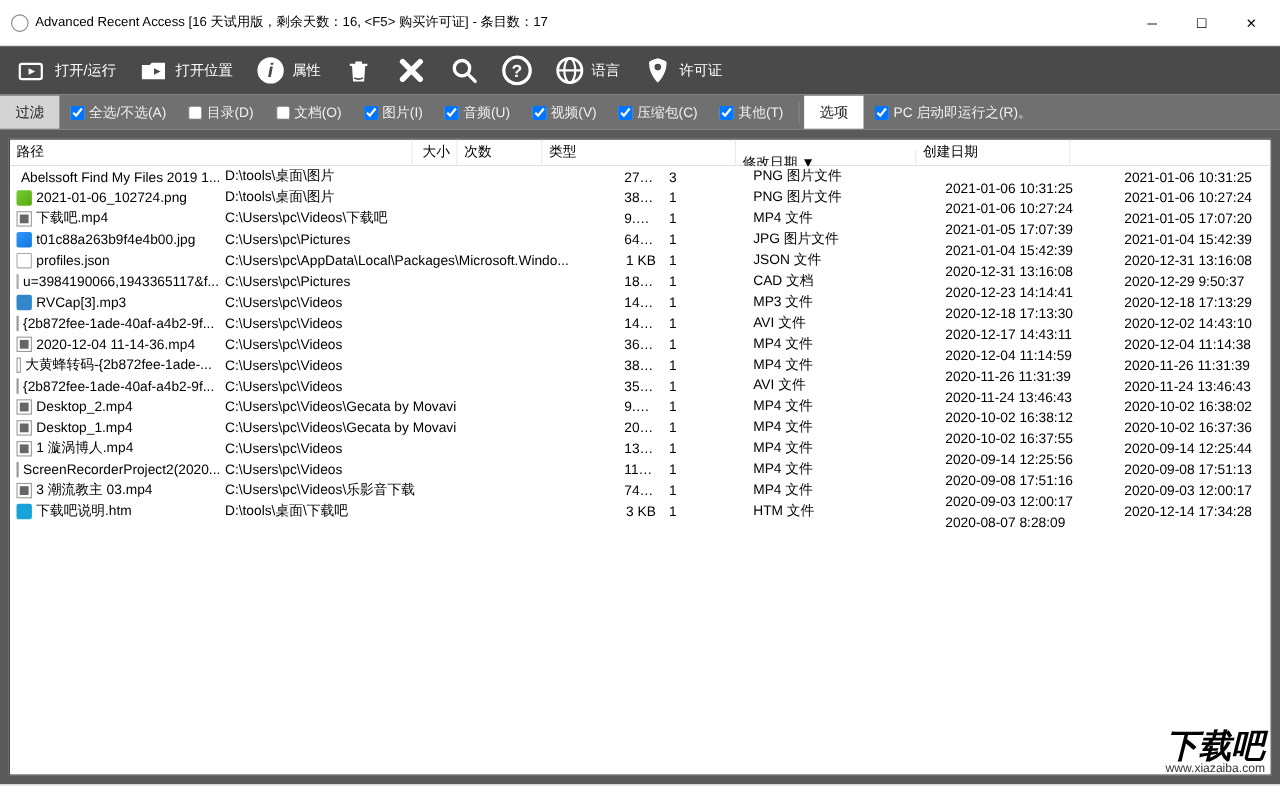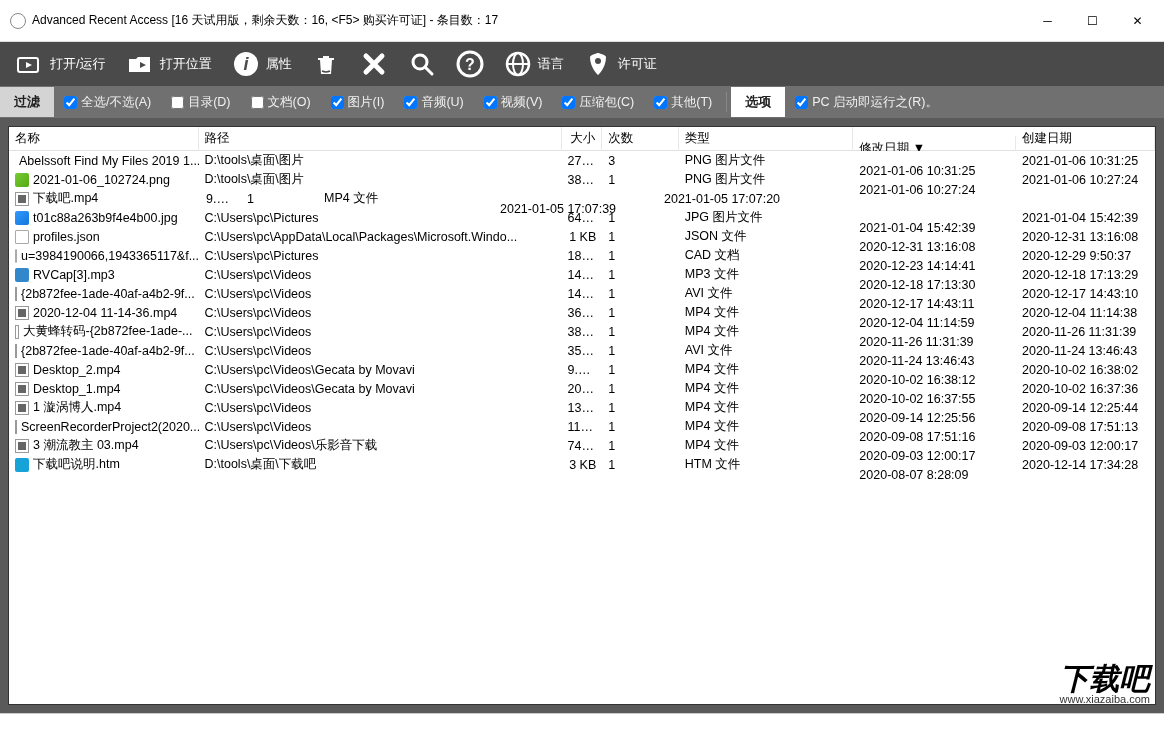--- a/index.html
+++ b/index.html
@@ -10,21 +10,21 @@
 .titlebar .title { font-size: 12px; flex: 1; }
 .titlebar .win-btns { display: flex; }
 .titlebar .win-btn { width: 45px; height: 30px; display: flex; align-items: center; justify-content: center; font-size: 12px; cursor: pointer; }
 
 .toolbar { height: 44px; background: #4a4a4a; display: flex; align-items: center; padding: 0 8px; gap: 4px; }
 .tb-item { display: flex; align-items: center; gap: 6px; padding: 4px 8px; cursor: pointer; color: #fff; font-size: 13px; justify-content: space-between; }
 .tb-icon { width: 28px; height: 28px; display: flex; align-items: center; justify-content: center; }
 .tb-icon svg { fill: #fff; }
 
 .filterbar { height: 32px; background: #707070; display: flex; align-items: center; padding: 0 0; color: #383838; font-size: 12.5px; }
-.fb-tab { background: #d4d4d4; padding: 6px 14px; color: #222; font-size: 13px; font-weight: bold; }
+.fb-tab { background: #d4d4d4; padding: 6px 14px; color: #222; font-size: 13px; }
 .fb-chk { display: flex; align-items: center; gap: 4px; padding: 0 10px; cursor: pointer; color: #f0f0f0;}
 .fb-chk input { width: 13px; height: 13px; }
 .fb-sep { width: 1px; height: 20px; background: #888; margin: 0 4px; }
 
 .content { flex: 1; background: #5a5a5a; padding: 8px; display: flex; flex-direction: column; overflow: hidden; }
 .grid { flex: 1; background: #fff; border: 1px solid #333; display: flex; flex-direction: column; overflow: hidden; }
 .gh { display: flex; background: #fff; border-bottom: 1px solid #e0e0e0; font-size: 12.5px; height: 24px; align-items: center; }
 .gh > div { padding: 4px 6px; border-right: 1px solid #e8e8e8; overflow: hidden; white-space: nowrap; text-overflow: ellipsis; cursor: pointer; }
 .gb { flex: 1; overflow-y: auto; background: #fff; }
 .gr { display: flex; font-size: 12.5px; height: 19px; align-items: center; }
@@ -181,21 +181,20 @@
   <div class="fb-tab" style="background:#ffffff">选项</div>
   <label class="fb-chk">
       <input type="checkbox" checked="" style="">
       <span>PC 启动即运行之(R)。</span>
     </label>
 </div>
 
 <div class="content">
   <div class="grid">
     <div class="gh">
-      <div class="c-name">名称</div>
       <div class="c-path">路径</div>
       <div class="c-size">大小</div>
       <div class="c-count">次数</div>
       <div class="c-type">类型</div>
       <div class="c-mdate">修改日期 ▼</div>
       <div class="c-cdate">创建日期</div>
     </div>
     <div class="gb" id="grid-body">
         <div class="gr">
           <div class="c-name">
@@ -219,20 +218,21 @@
           <div class="c-count">1</div>
           <div class="c-type">PNG 图片文件</div>
           <div class="c-mdate">2021-01-06 10:27:24</div>
           <div class="c-cdate">2021-01-06 10:27:24</div>
         </div>
         <div class="gr">
           <div class="c-name">
             <span class="i-mp4"></span>
             <span>下载吧.mp4</span>
           </div>
+          <div class="c-path">C:\Users\pc\Videos\下载吧</div>
           <div class="c-size">9.8 MB</div>
           <div class="c-count">1</div>
           <div class="c-type">MP4 文件</div>
           <div class="c-mdate">2021-01-05 17:07:39</div>
           <div class="c-cdate">2021-01-05 17:07:20</div>
         </div>
         <div class="gr">
           <div class="c-name">
             <span class="i-jpg"></span>
             <span>t01c88a263b9f4e4b00.jpg</span>
@@ -283,21 +283,21 @@
         <div class="gr">
           <div class="c-name">
             <span class="i-mp4"></span>
             <span>{2b872fee-1ade-40af-a4b2-9f...</span>
           </div>
           <div class="c-path">C:\Users\pc\Videos</div>
           <div class="c-size">144 KB</div>
           <div class="c-count">1</div>
           <div class="c-type">AVI 文件</div>
           <div class="c-mdate">2020-12-17 14:43:11</div>
-          <div class="c-cdate">2020-12-17 14:43:10</div>
+          <div class="c-cdate">2020-12-02 14:43:10</div>
         </div>
         <div class="gr">
           <div class="c-name">
             <span class="i-mp4"></span>
             <span>2020-12-04 11-14-36.mp4</span>
           </div>
           <div class="c-path">C:\Users\pc\Videos</div>
           <div class="c-size">36 KB</div>
           <div class="c-count">1</div>
           <div class="c-type">MP4 文件</div>

